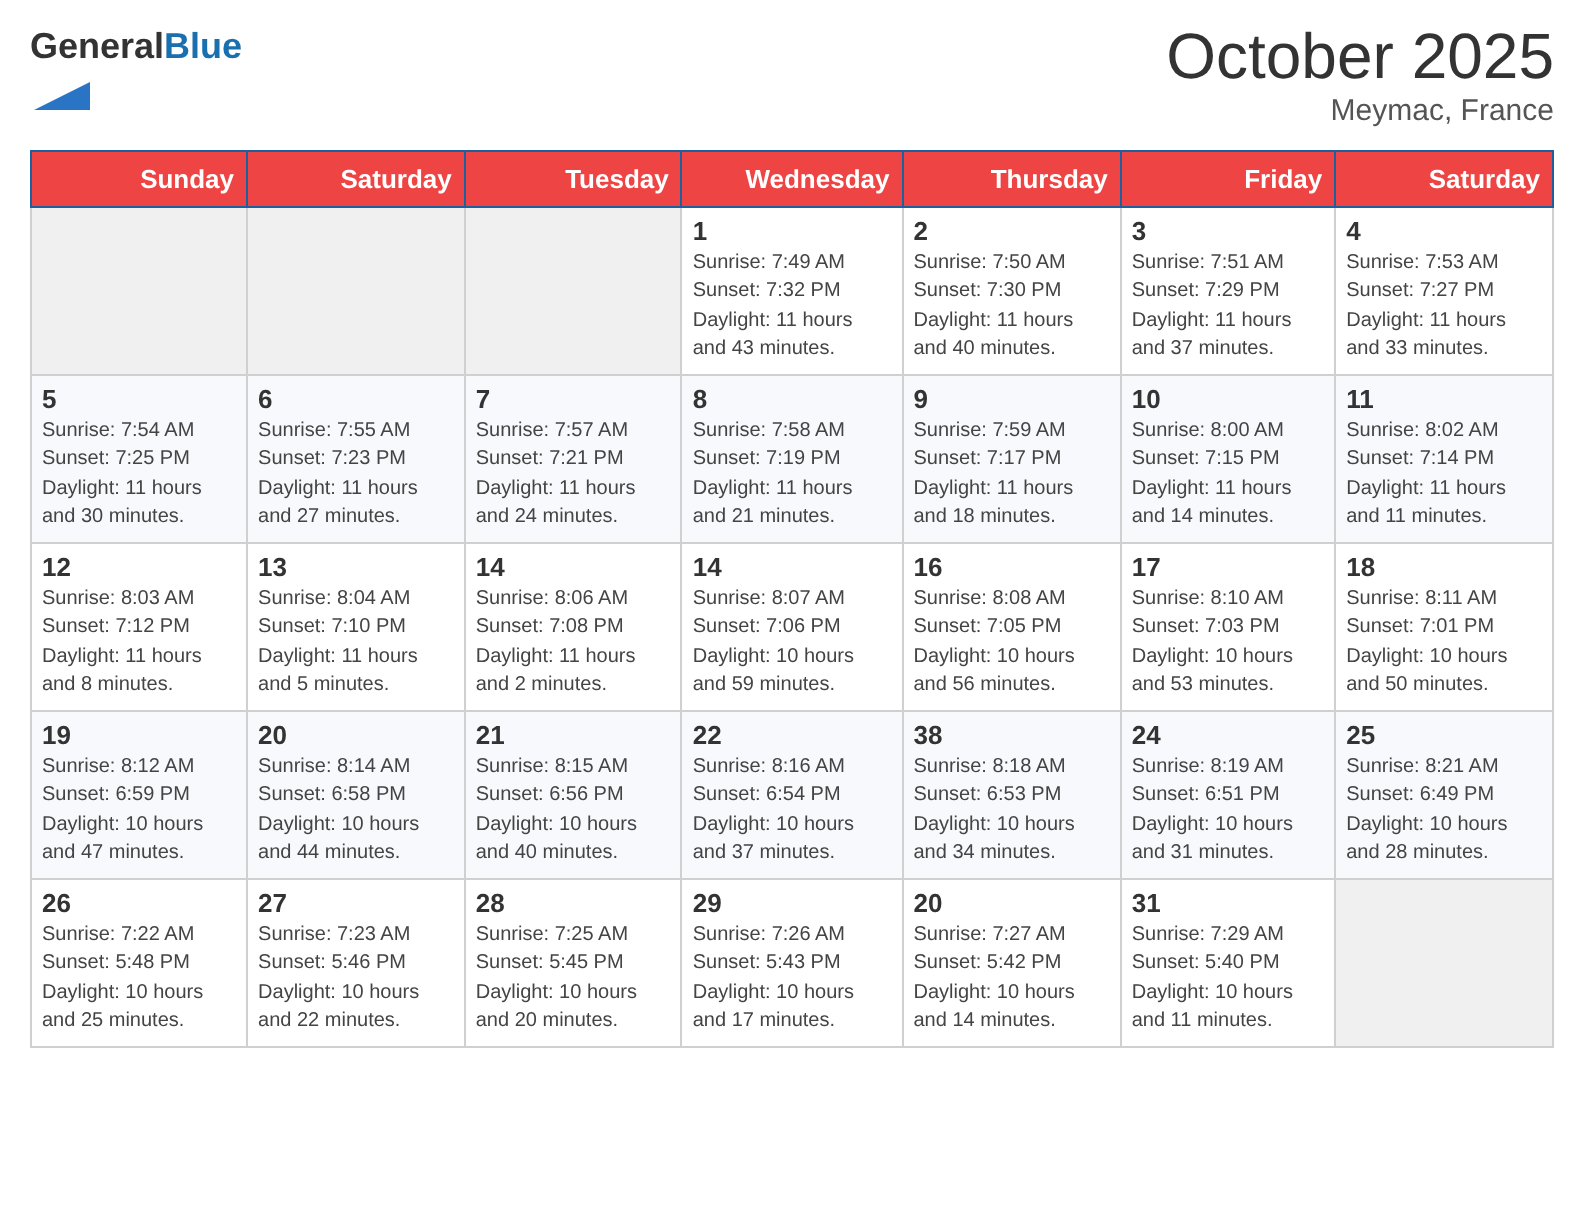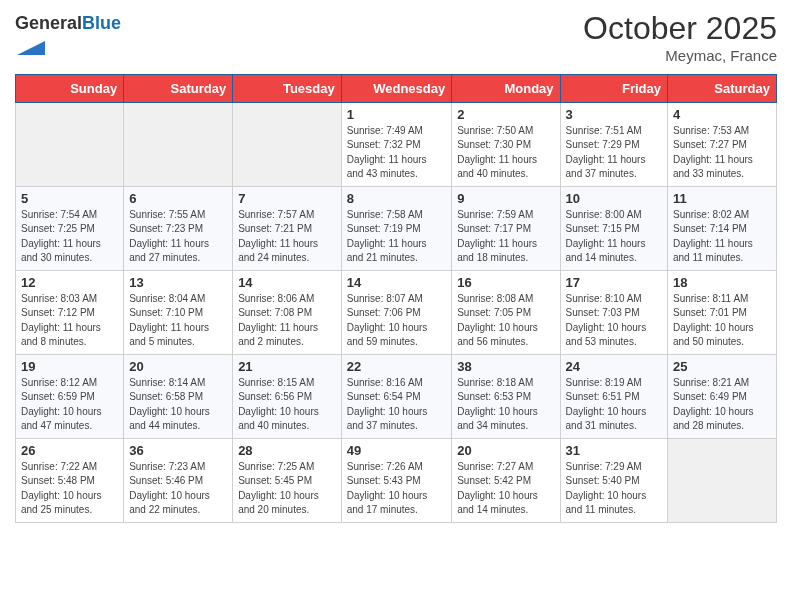--- a/index.html
+++ b/index.html
@@ -112,21 +112,21 @@
     </div>
   </div>
 
   <table class="calendar">
     <thead>
       <tr>
         <th>Sunday</th>
         <th>Saturday</th>
         <th>Tuesday</th>
         <th>Wednesday</th>
-        <th>Monday</th>
+        <th>Thursday</th>
         <th>Friday</th>
         <th>Saturday</th>
       </tr>
     </thead>
     <tbody id="calendar-body">
     <tr>
           <td class="empty"></td>
           <td class="empty"></td>
           <td class="empty"></td>
           <td>
@@ -235,29 +235,29 @@
             <span class="day-number">25</span>
             <div class="day-info">Sunrise: 8:21 AM<br>Sunset: 6:49 PM<br>Daylight: 10 hours<br>and 28 minutes.</div>
           </td>
         </tr>
         <tr>
           <td>
             <span class="day-number">26</span>
             <div class="day-info">Sunrise: 7:22 AM<br>Sunset: 5:48 PM<br>Daylight: 10 hours<br>and 25 minutes.</div>
           </td>
           <td>
-            <span class="day-number">36</span>
+            <span class="day-number">27</span>
             <div class="day-info">Sunrise: 7:23 AM<br>Sunset: 5:46 PM<br>Daylight: 10 hours<br>and 22 minutes.</div>
           </td>
           <td>
             <span class="day-number">28</span>
             <div class="day-info">Sunrise: 7:25 AM<br>Sunset: 5:45 PM<br>Daylight: 10 hours<br>and 20 minutes.</div>
           </td>
           <td>
-            <span class="day-number">49</span>
+            <span class="day-number">29</span>
             <div class="day-info">Sunrise: 7:26 AM<br>Sunset: 5:43 PM<br>Daylight: 10 hours<br>and 17 minutes.</div>
           </td>
           <td>
             <span class="day-number">20</span>
             <div class="day-info">Sunrise: 7:27 AM<br>Sunset: 5:42 PM<br>Daylight: 10 hours<br>and 14 minutes.</div>
           </td>
           <td>
             <span class="day-number">31</span>
             <div class="day-info">Sunrise: 7:29 AM<br>Sunset: 5:40 PM<br>Daylight: 10 hours<br>and 11 minutes.</div>
           </td>

